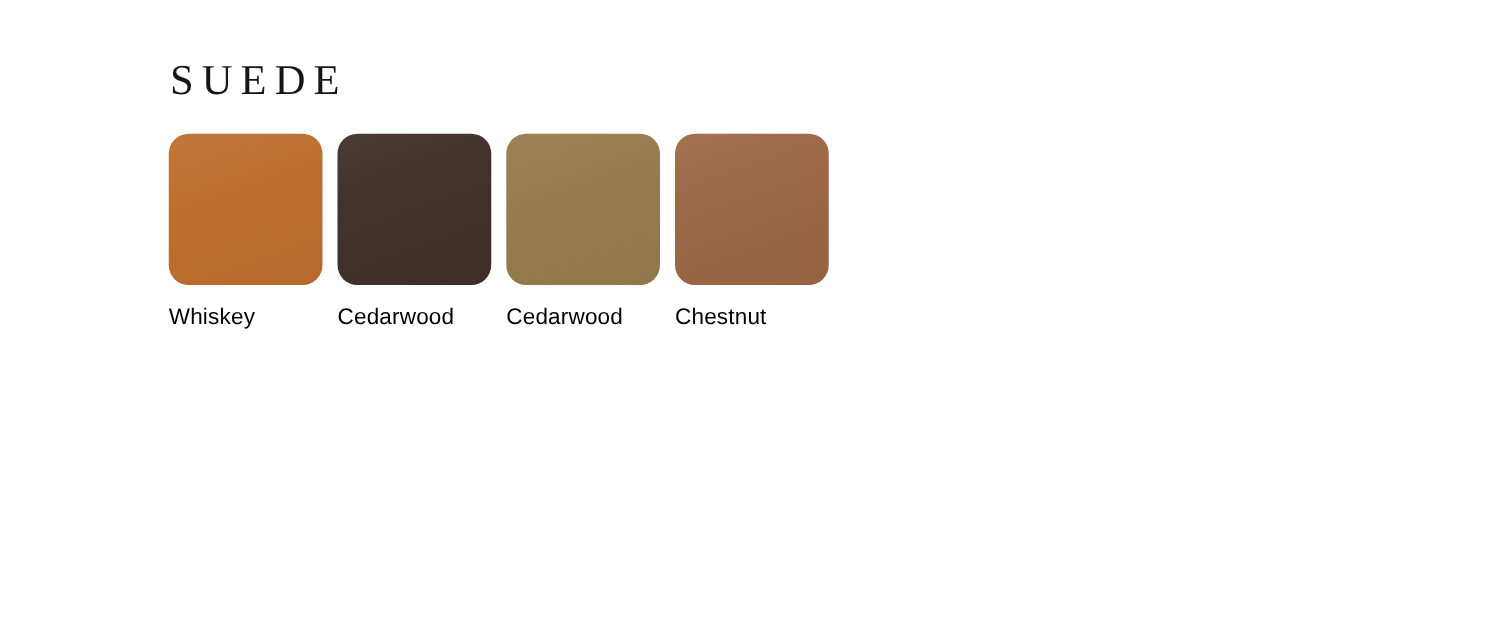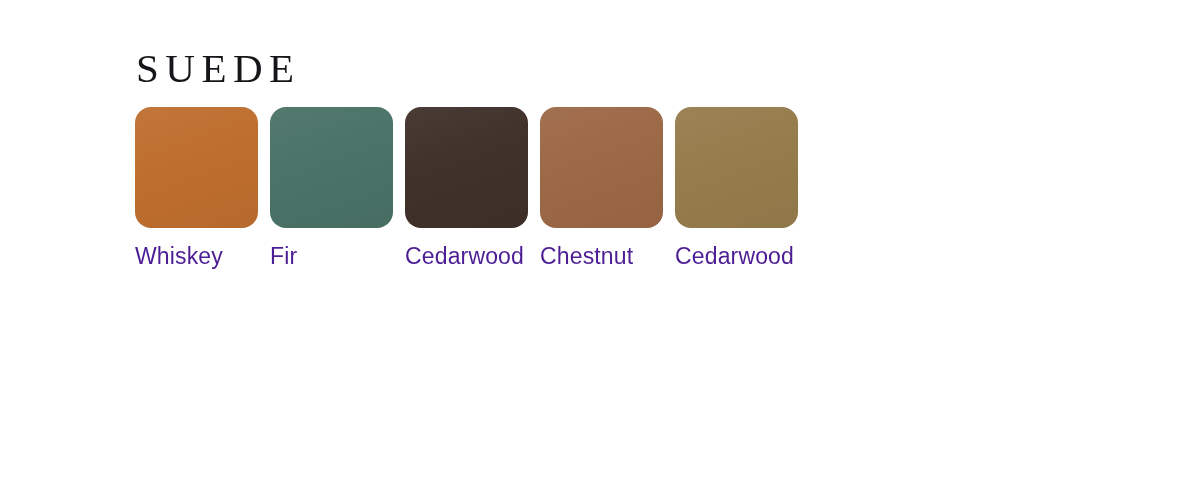--- a/index.html
+++ b/index.html
@@ -20,21 +20,21 @@
     height: 500px;
     background: #ffffff;
     box-sizing: border-box;
   }
 
   .palette-title {
     position: absolute;
     left: 136px;
     top: 48px;
     font-family: "Liberation Serif", "DejaVu Serif", serif;
-    font-size: 41px;
+    font-size: 34px;
     font-weight: 400;
     letter-spacing: 6.5px;
     color: #16161a;
     line-height: 1;
     white-space: nowrap;
   }
 
   .swatch-grid {
     position: absolute;
     left: 135px;
@@ -74,51 +74,47 @@
         rgba(255,255,255,0.055) 0%,
         rgba(255,255,255,0.012) 38%,
         rgba(0,0,0,0.018) 72%,
         rgba(0,0,0,0.042) 100%);
     pointer-events: none;
   }
 
   .swatch-label {
     margin-top: 16px;
     font-family: "Liberation Sans", sans-serif;
-    font-size: 23px;
+    font-size: 18px;
     font-weight: 400;
-    color: #4c1d95;
+    color: #000000;
     line-height: 1.1;
     white-space: nowrap;
     letter-spacing: 0.15px;
   }
 </style>
 </head>
 <body style="background: rgb(255, 255, 255);">
 
 <div class="palette-board">
 
   <div class="palette-title">SUEDE</div>
 
   <div class="swatch-grid">
       <div class="swatch-cell">
         <div class="swatch-chip" style="background-color: rgb(190, 110, 46);"></div>
         <div class="swatch-label">Whiskey</div>
       </div>
       <div class="swatch-cell">
-        <div class="swatch-chip" style="background-color: rgb(74, 114, 102);"></div>
-        <div class="swatch-label">Fir</div>
+        <div class="swatch-chip" style="background-color: rgb(64, 48, 42);"></div>
+        <div class="swatch-label">Cedarwood</div>
       </div>
       <div class="swatch-cell">
-        <div class="swatch-chip" style="background-color: rgb(64, 48, 42);"></div>
+        <div class="swatch-chip" style="background-color: rgb(150, 124, 76);"></div>
         <div class="swatch-label">Cedarwood</div>
       </div>
       <div class="swatch-cell">
         <div class="swatch-chip" style="background-color: rgb(156, 104, 70);"></div>
         <div class="swatch-label">Chestnut</div>
       </div>
-      <div class="swatch-cell">
-        <div class="swatch-chip" style="background-color: rgb(150, 124, 76);"></div>
-        <div class="swatch-label">Cedarwood</div>
-      </div>
     </div>
 
 </div>
 
 </body></html>

